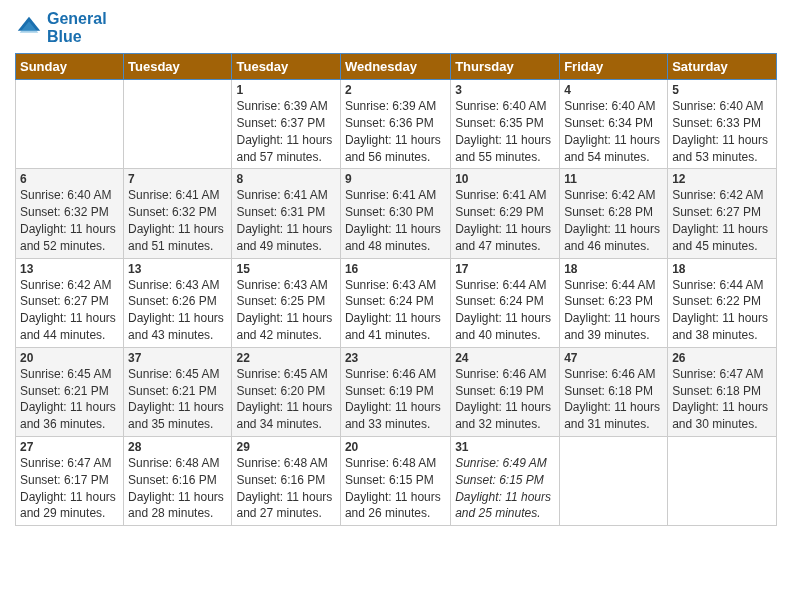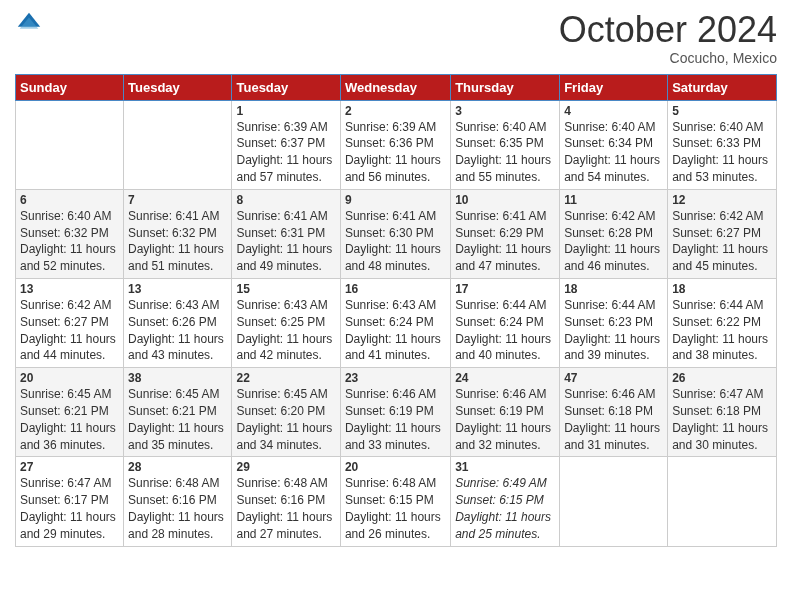--- a/index.html
+++ b/index.html
@@ -43,21 +43,21 @@
     .location {
       font-size: 14px;
       color: #555;
     }
     .calendar {
       width: 100%;
       border-collapse: collapse;
       border: 1px solid #ccc;
     }
     .calendar th {
-      background: #b91c1c;
+      background: #a16207;
       color: #fff;
       font-size: 13px;
       font-weight: bold;
       padding: 5px 4px;
       text-align: left;
       border: 1px solid #4a88c5;
     }
     .calendar td {
       vertical-align: top;
       border: 1px solid #ccc;
@@ -91,24 +91,26 @@
 </head>
 <body>
 
 <div class="page">
   <div class="header">
     <div class="logo">
       <svg class="logo-icon" viewBox="0 0 30 30">
         <polygon points="15,3 27,18 3,18" fill="#1a6faf"></polygon>
         <polygon points="15,8 25,20 5,20" fill="#4a9fd4" opacity="0.5"></polygon>
       </svg>
-    </div>
-    <div class="title-block">
-      <div class="month-title">October 2024</div>
-      <div class="location">Cocucho, Mexico</div>
+      <div>
+        <div style="font-size:16px;font-weight:bold;color:#333;line-height:1.1;">
+          <span style="color:#1a6faf;">General</span>
+        </div>
+        <div style="font-size:16px;font-weight:bold;color:#1a6faf;line-height:1.1;">Blue</div>
+      </div>
     </div>
   </div>
 
   <table class="calendar">
     <thead>
       <tr>
       <th>Sunday</th>
           <th>Tuesday</th>
           <th>Tuesday</th>
           <th>Wednesday</th>
@@ -241,21 +243,21 @@
           </td>
         </tr>
         <tr class="row-even">
           <td>
             <span class="day-num">20</span>
             <div class="day-info" style="white-space: pre-line;">Sunrise: 6:45 AM
 Sunset: 6:21 PM
 Daylight: 11 hours and 36 minutes.</div>
           </td>
           <td>
-            <span class="day-num">38</span>
+            <span class="day-num">37</span>
             <div class="day-info" style="white-space: pre-line;">Sunrise: 6:45 AM
 Sunset: 6:21 PM
 Daylight: 11 hours and 35 minutes.</div>
           </td>
           <td>
             <span class="day-num">22</span>
             <div class="day-info" style="white-space: pre-line;">Sunrise: 6:45 AM
 Sunset: 6:20 PM
 Daylight: 11 hours and 34 minutes.</div>
           </td>

